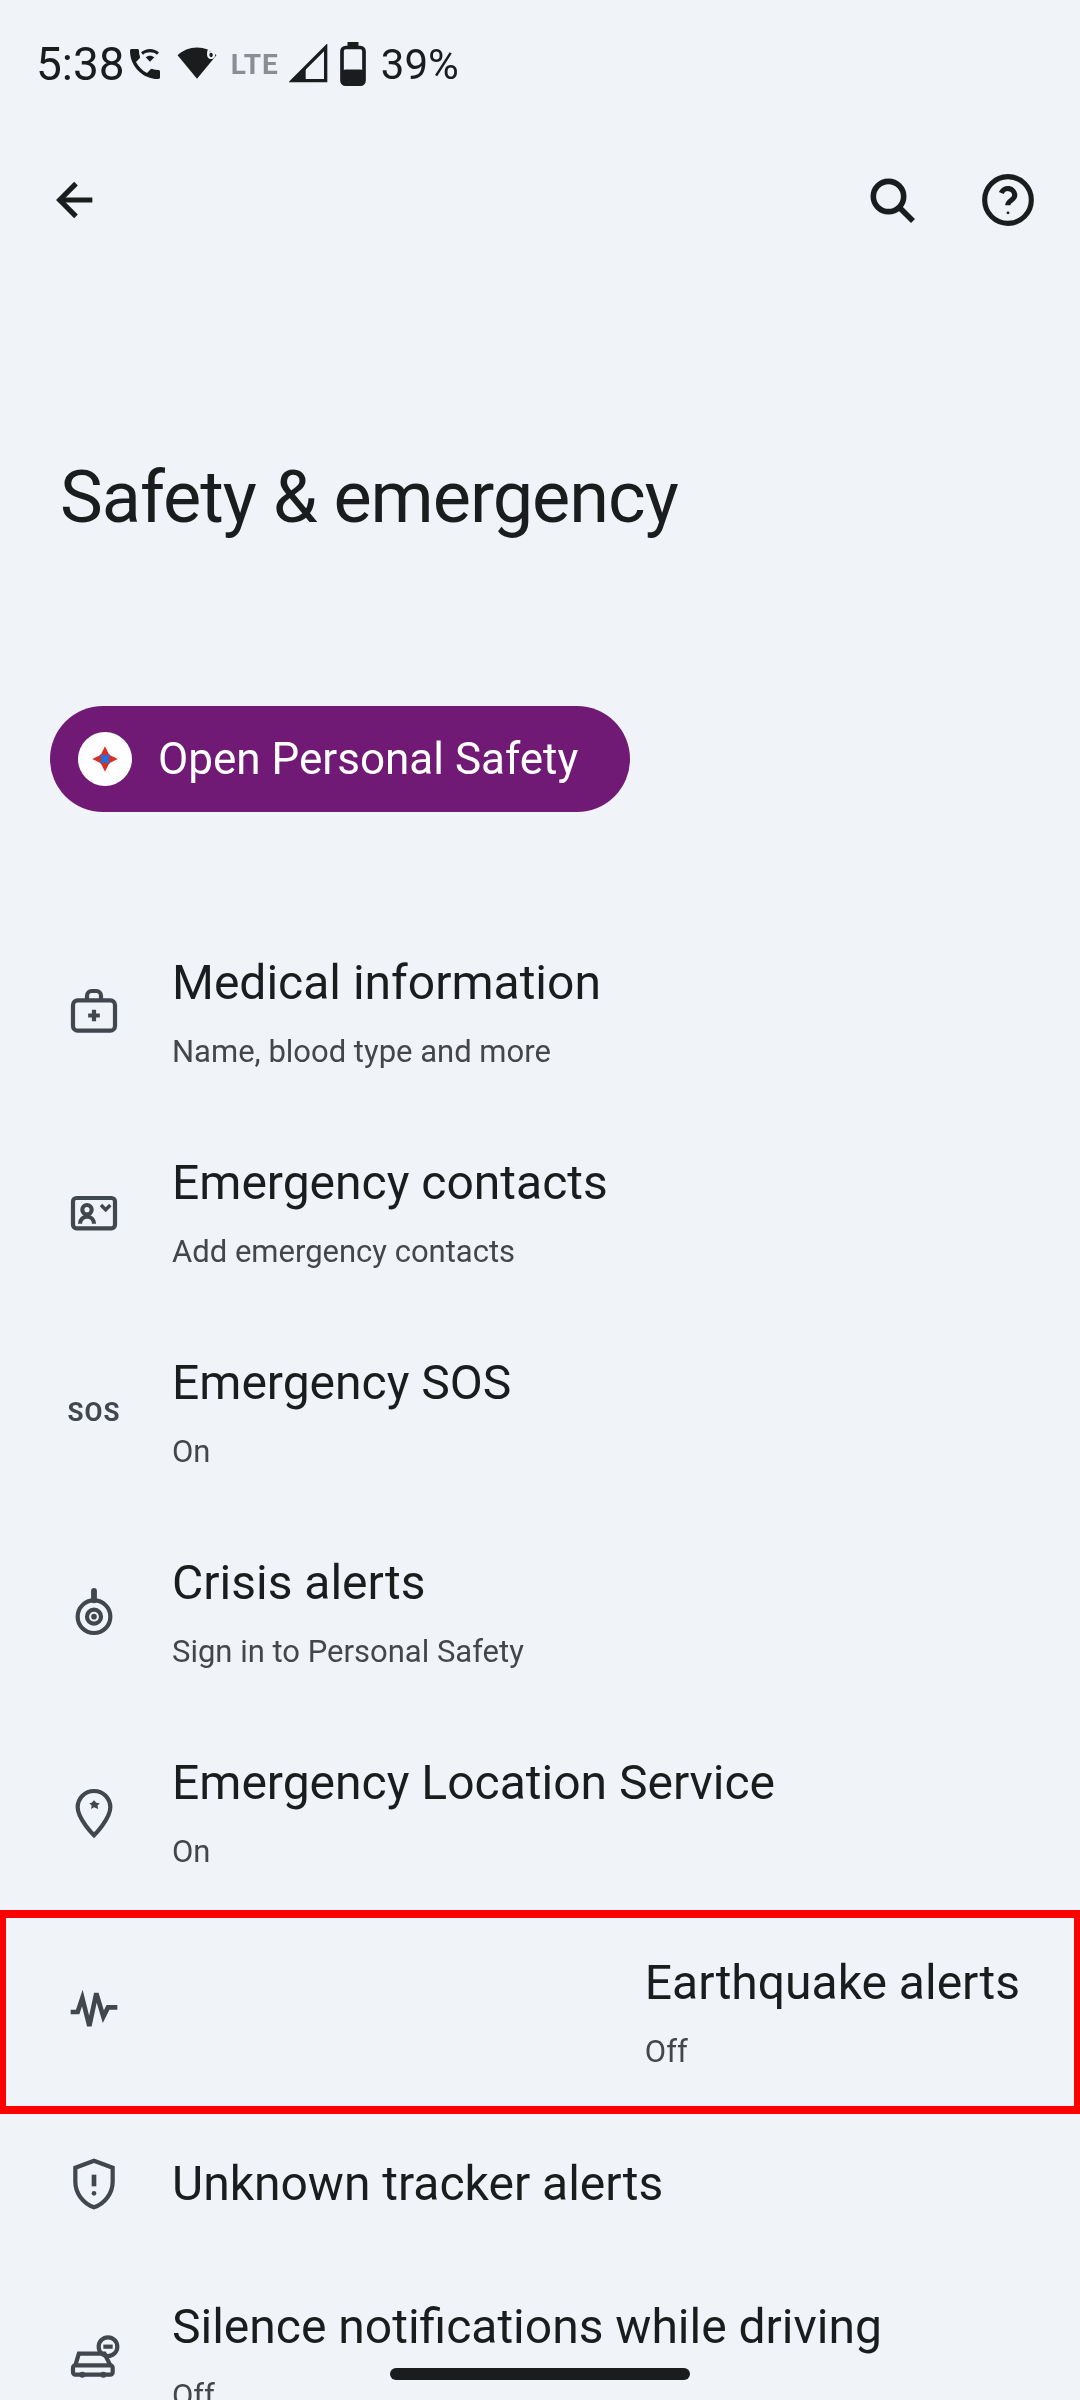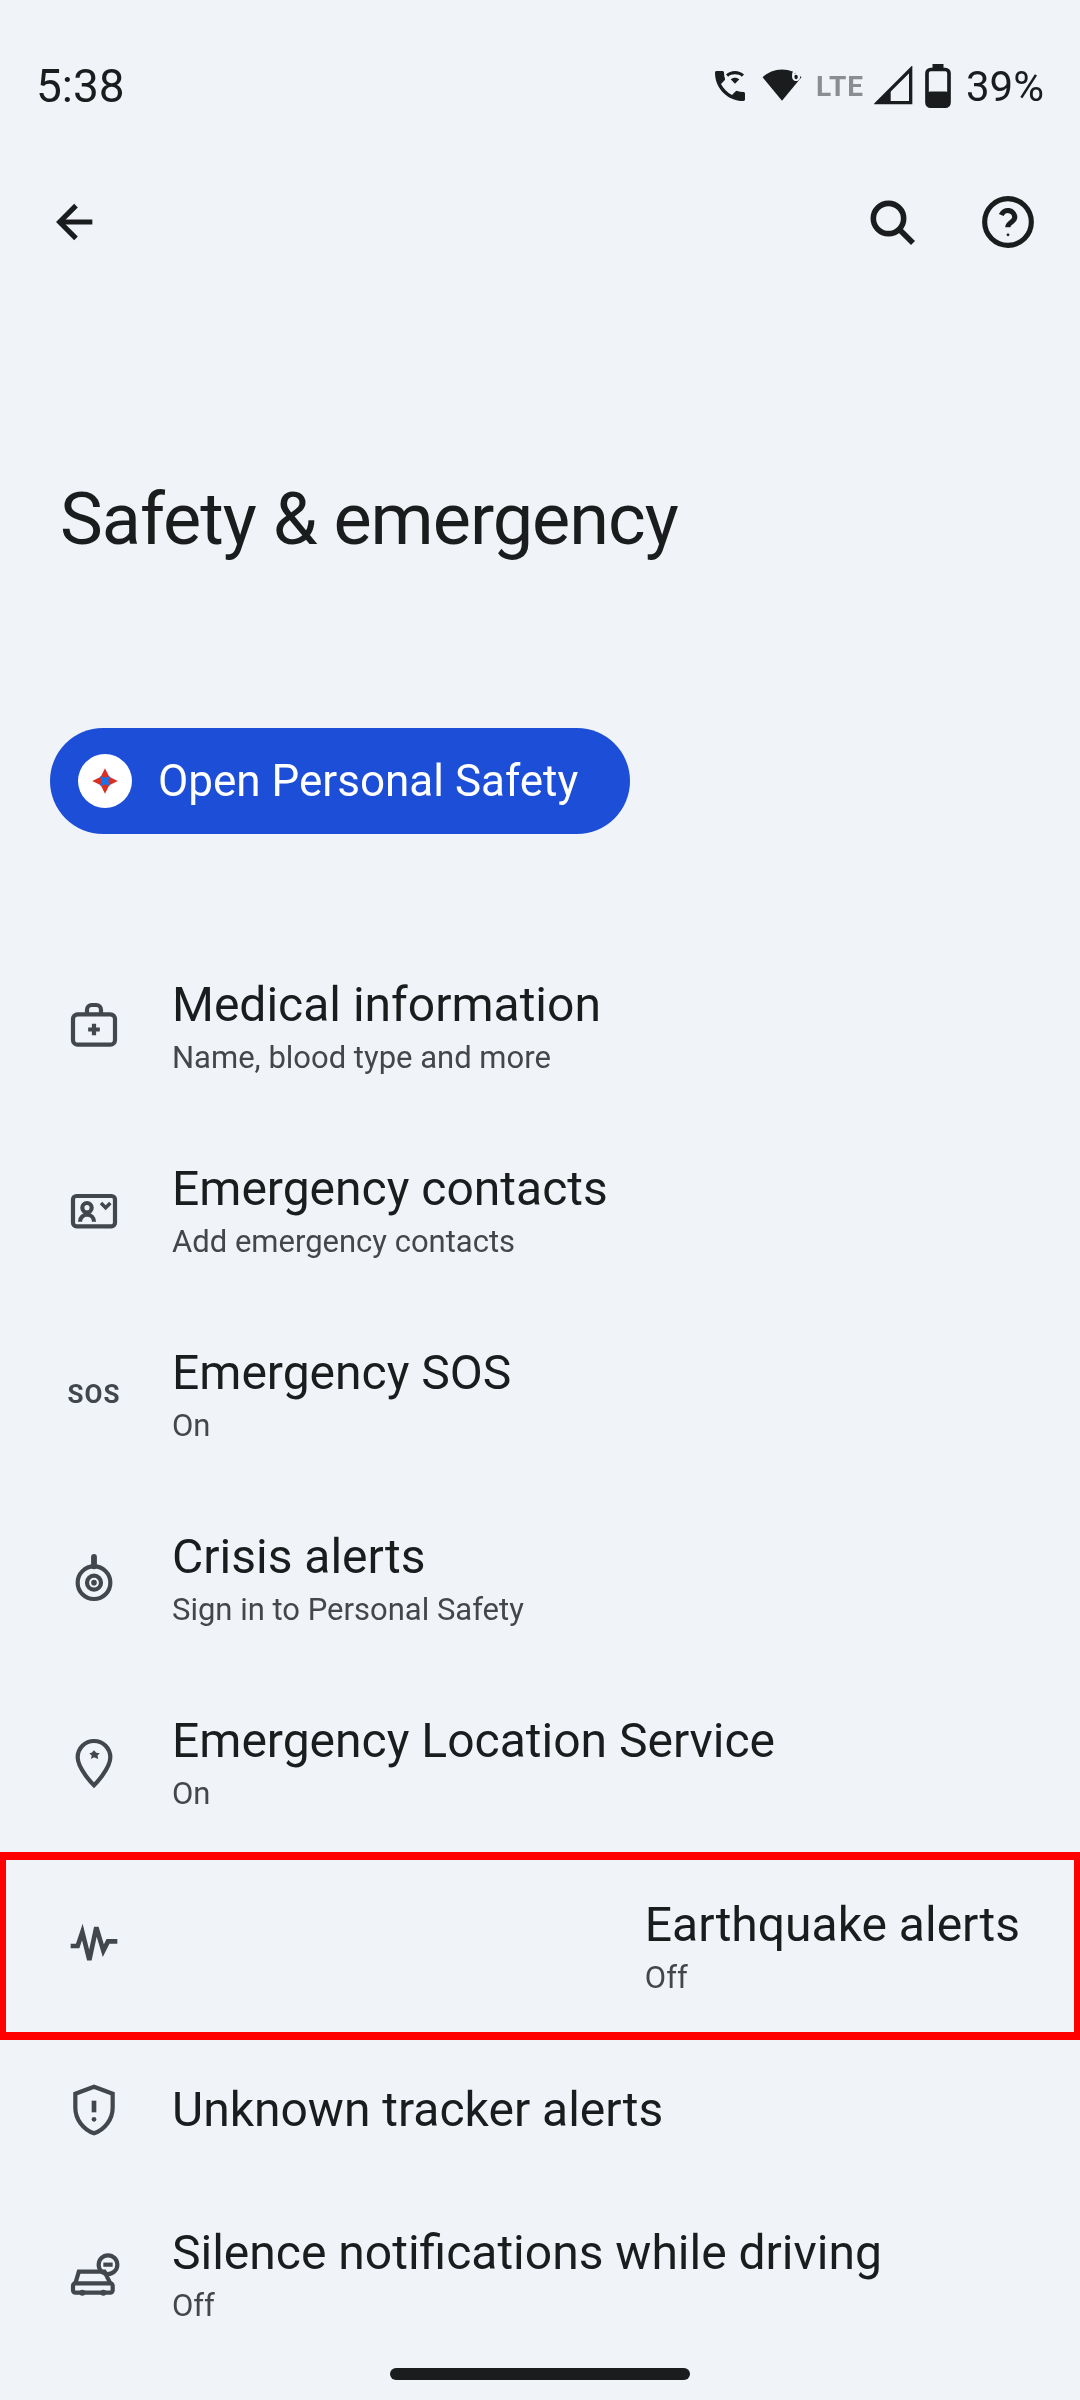--- a/index.html
+++ b/index.html
@@ -5,28 +5,27 @@
   * { box-sizing: border-box; margin: 0; padding: 0; }
   html, body { width: 1080px; height: 2400px; }
   body {
     font-family: Roboto, "Segoe UI", Arial, sans-serif;
     background: #f0f3f7;
     color: #1a1c1e;
     position: relative;
   }
   .status-bar {
     display: flex;
-    justify-content: space-between;
+    justify-content: flex-start;
     align-items: center;
     padding: 28px 36px 10px 36px;
     height: 110px;
     font-size: 46px;
     font-weight: 400;
     color: #1a1c1e;
-    margin-top: 22px;
   }
   .status-right {
     display: flex;
     align-items: center;
     gap: 10px;
   }
   .status-right svg { display: block; }
   .lte {
     font-size: 28px;
     letter-spacing: 1px;
@@ -53,21 +52,21 @@
     padding: 210px 60px 0 60px;
     letter-spacing: -1px;
     line-height: 1.05;
   }
 
   .action-chip {
     margin: 170px 0 0 50px;
     display: inline-flex;
     align-items: center;
     gap: 26px;
-    background: #1d4ed8;
+    background: #701a75;
     color: #ffffff;
     border-radius: 100px;
     padding: 26px 52px 26px 28px;
     font-size: 44px;
     font-weight: 400;
   }
   .chip-icon {
     width: 54px; height: 54px;
     background: #fff;
     border-radius: 50%;
@@ -81,21 +80,21 @@
     padding: 42px 60px 42px 64px;
     gap: 48px;
     position: relative;
   }
   .si-icon {
     width: 60px; height: 60px;
     display: flex; align-items: center; justify-content: center;
     flex-shrink: 0;
     color: #42474e;
   }
-  .si-text { display: flex; flex-direction: column; gap: 6px; }
+  .si-text { display: flex; flex-direction: column; gap: 22px; }
   .si-title { font-size: 48px; color: #1a1c1e; font-weight: 400; }
   .si-sub { font-size: 31px; color: #44474a; font-weight: 400; }
   .highlighted {
     outline: 8px solid #ff0000;
     outline-offset: -6px;
     justify-content: space-between;
   }
   .sos-text { font-size: 26px; font-weight: 700; letter-spacing: 1px; color: #42474e; }
 
   .nav-bar {

